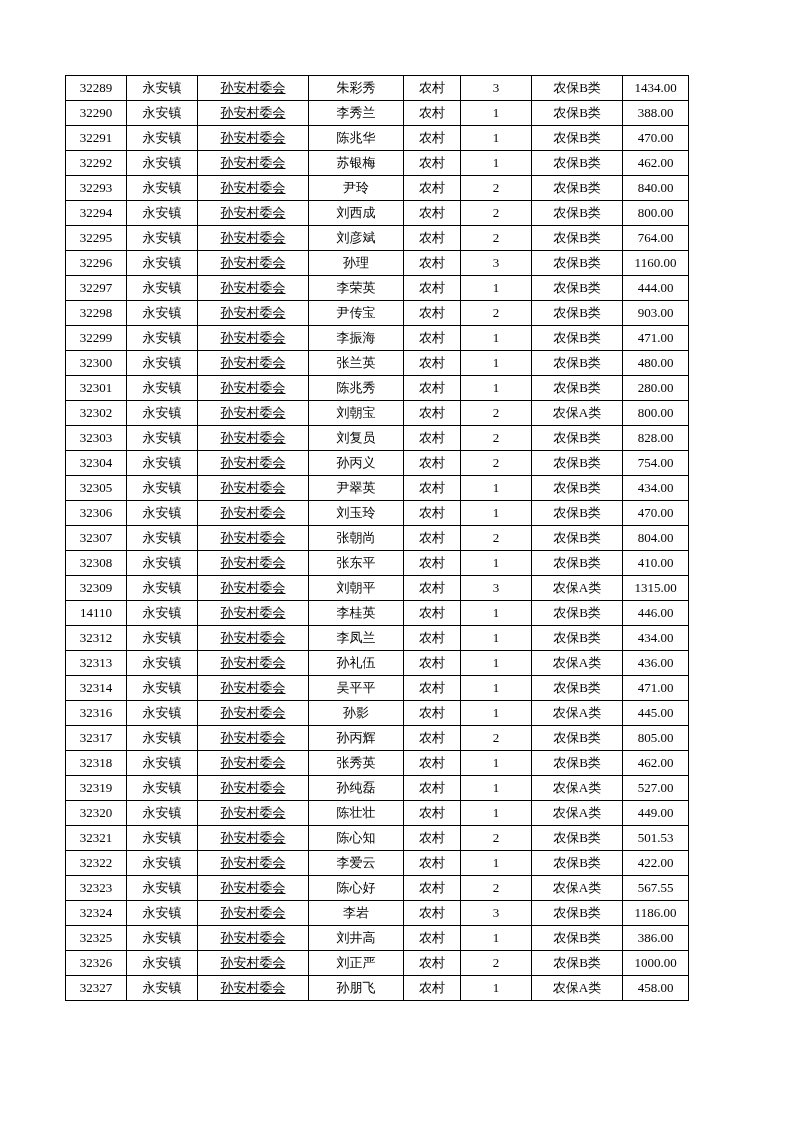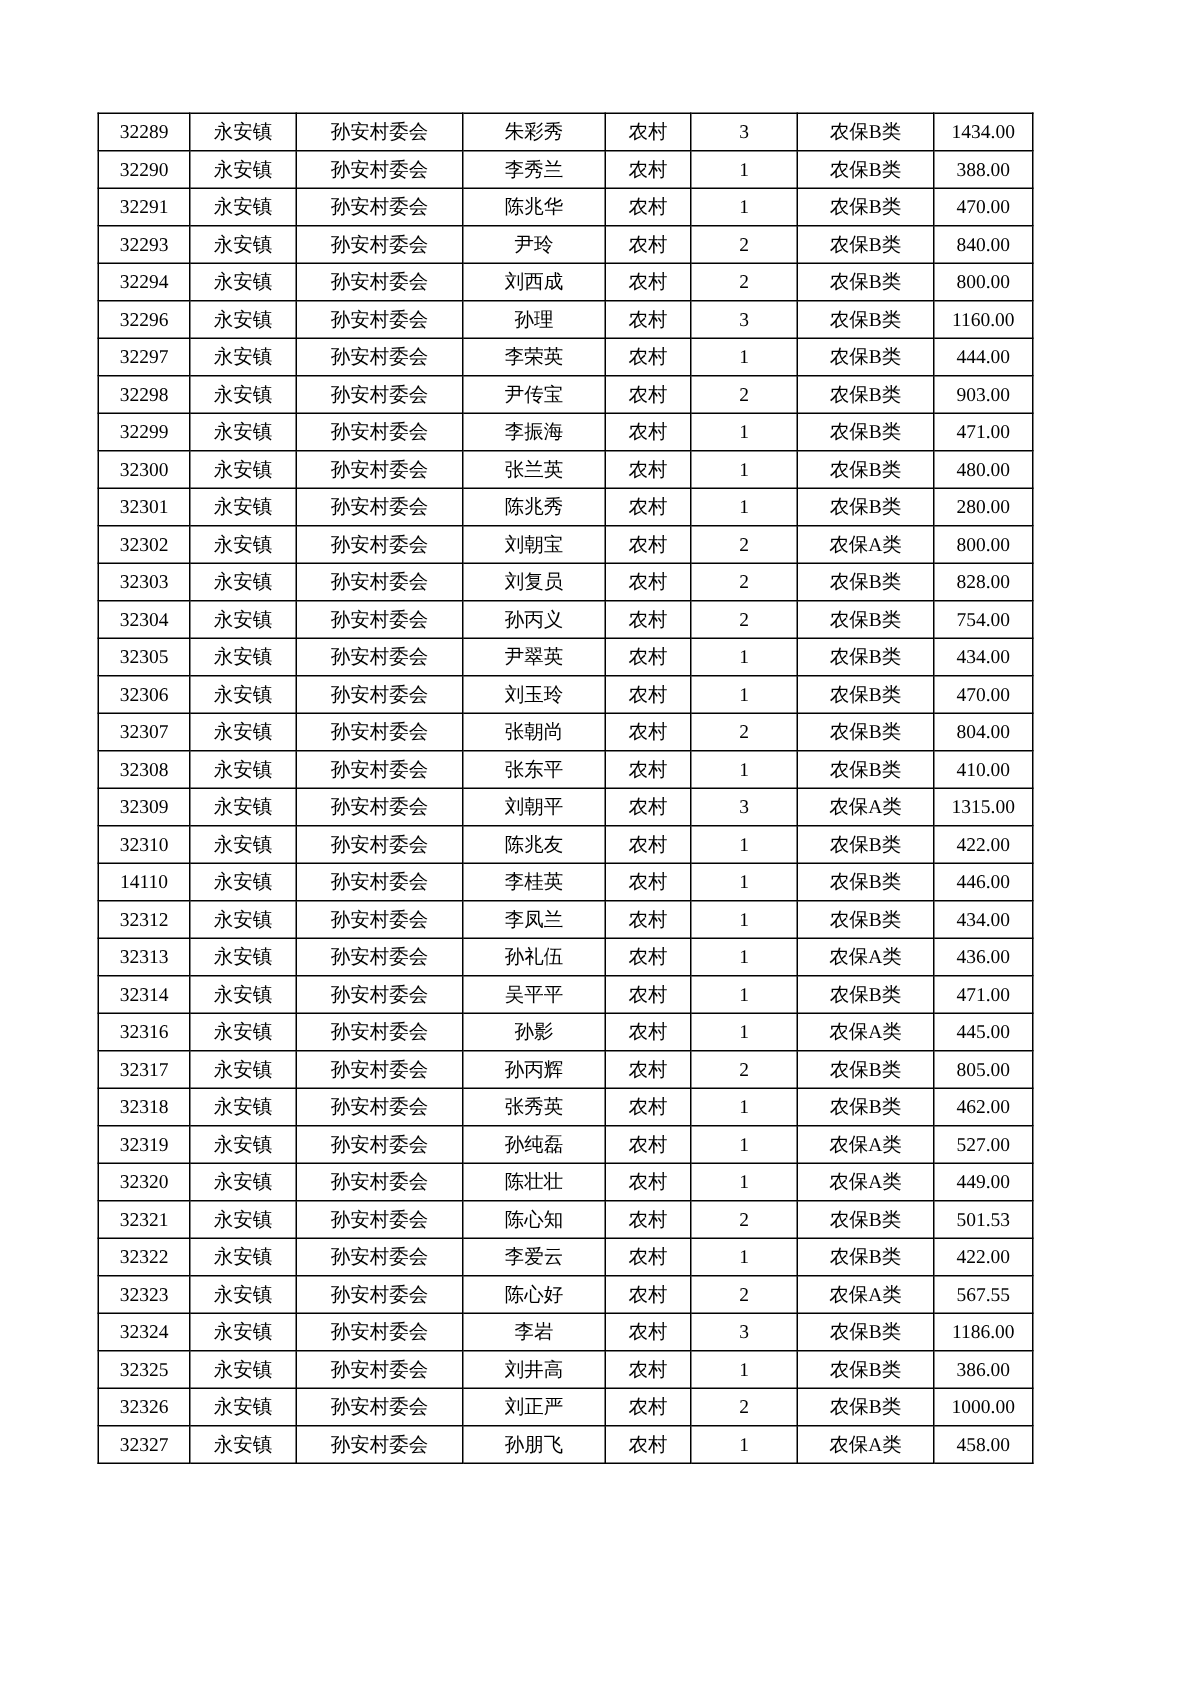--- a/index.html
+++ b/index.html
@@ -32,21 +32,21 @@
     height: 24px;
     font-size: 13px;
     line-height: 24px;
     text-align: center;
     white-space: nowrap;
     overflow: hidden;
     padding: 0;
   }
   td.col-id      { width: 60px; }
   td.col-town    { width: 70px; }
-  td.col-village { width: 110px; }
+  td.col-village { width: 110px; text-decoration: underline; }
   td.col-name    { width: 94px; }
   td.col-type    { width: 56px; }
   td.col-count   { width: 70px; }
   td.col-category{ width: 90px; }
   td.col-amount  { width: 65px; text-align: right; padding-right: 11px; }
 </style>
 </head>
 <body>
 
 <div class="page">
@@ -76,40 +76,60 @@
           <td class="col-id">32291</td>
           <td class="col-town">永安镇</td>
           <td class="col-village">孙安村委会</td>
           <td class="col-name">陈兆华</td>
           <td class="col-type">农村</td>
           <td class="col-count">1</td>
           <td class="col-category">农保B类</td>
           <td class="col-amount">470.00</td>
         </tr>
         <tr>
+          <td class="col-id">32292</td>
+          <td class="col-town">永安镇</td>
+          <td class="col-village">孙安村委会</td>
+          <td class="col-name">苏银梅</td>
+          <td class="col-type">农村</td>
+          <td class="col-count">1</td>
+          <td class="col-category">农保B类</td>
+          <td class="col-amount">462.00</td>
+        </tr>
+        <tr>
           <td class="col-id">32293</td>
           <td class="col-town">永安镇</td>
           <td class="col-village">孙安村委会</td>
           <td class="col-name">尹玲</td>
           <td class="col-type">农村</td>
           <td class="col-count">2</td>
           <td class="col-category">农保B类</td>
           <td class="col-amount">840.00</td>
         </tr>
         <tr>
           <td class="col-id">32294</td>
           <td class="col-town">永安镇</td>
           <td class="col-village">孙安村委会</td>
           <td class="col-name">刘西成</td>
           <td class="col-type">农村</td>
           <td class="col-count">2</td>
           <td class="col-category">农保B类</td>
           <td class="col-amount">800.00</td>
         </tr>
         <tr>
+          <td class="col-id">32295</td>
+          <td class="col-town">永安镇</td>
+          <td class="col-village">孙安村委会</td>
+          <td class="col-name">刘彦斌</td>
+          <td class="col-type">农村</td>
+          <td class="col-count">2</td>
+          <td class="col-category">农保B类</td>
+          <td class="col-amount">764.00</td>
+        </tr>
+        <tr>
           <td class="col-id">32296</td>
           <td class="col-town">永安镇</td>
           <td class="col-village">孙安村委会</td>
           <td class="col-name">孙理</td>
           <td class="col-type">农村</td>
           <td class="col-count">3</td>
           <td class="col-category">农保B类</td>
           <td class="col-amount">1160.00</td>
         </tr>
         <tr>
@@ -234,30 +254,20 @@
         </tr>
         <tr>
           <td class="col-id">32309</td>
           <td class="col-town">永安镇</td>
           <td class="col-village">孙安村委会</td>
           <td class="col-name">刘朝平</td>
           <td class="col-type">农村</td>
           <td class="col-count">3</td>
           <td class="col-category">农保A类</td>
           <td class="col-amount">1315.00</td>
-        </tr>
-        <tr>
-          <td class="col-id">32310</td>
-          <td class="col-town">永安镇</td>
-          <td class="col-village">孙安村委会</td>
-          <td class="col-name">陈兆友</td>
-          <td class="col-type">农村</td>
-          <td class="col-count">1</td>
-          <td class="col-category">农保B类</td>
-          <td class="col-amount">422.00</td>
         </tr>
         <tr>
           <td class="col-id">14110</td>
           <td class="col-town">永安镇</td>
           <td class="col-village">孙安村委会</td>
           <td class="col-name">李桂英</td>
           <td class="col-type">农村</td>
           <td class="col-count">1</td>
           <td class="col-category">农保B类</td>
           <td class="col-amount">446.00</td>

